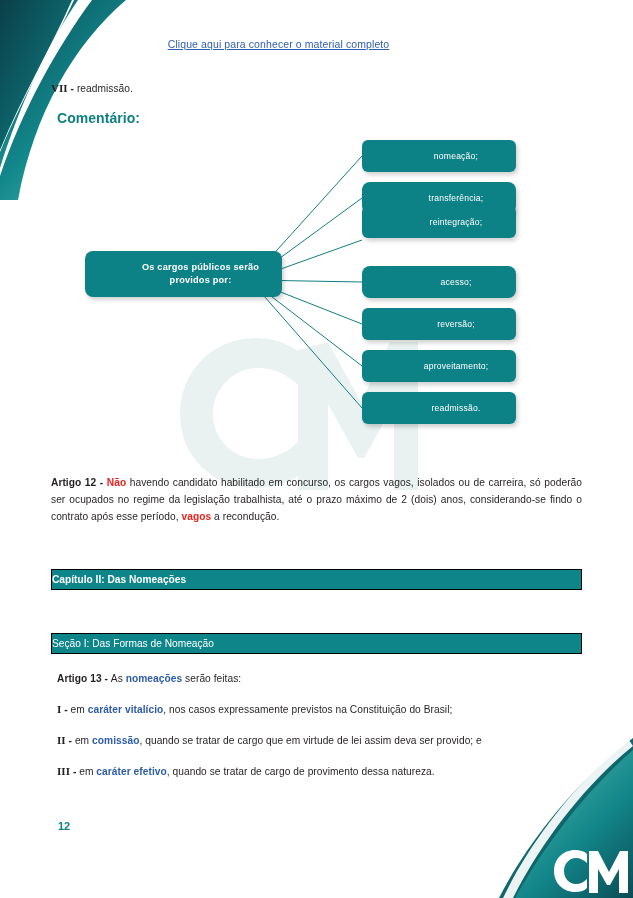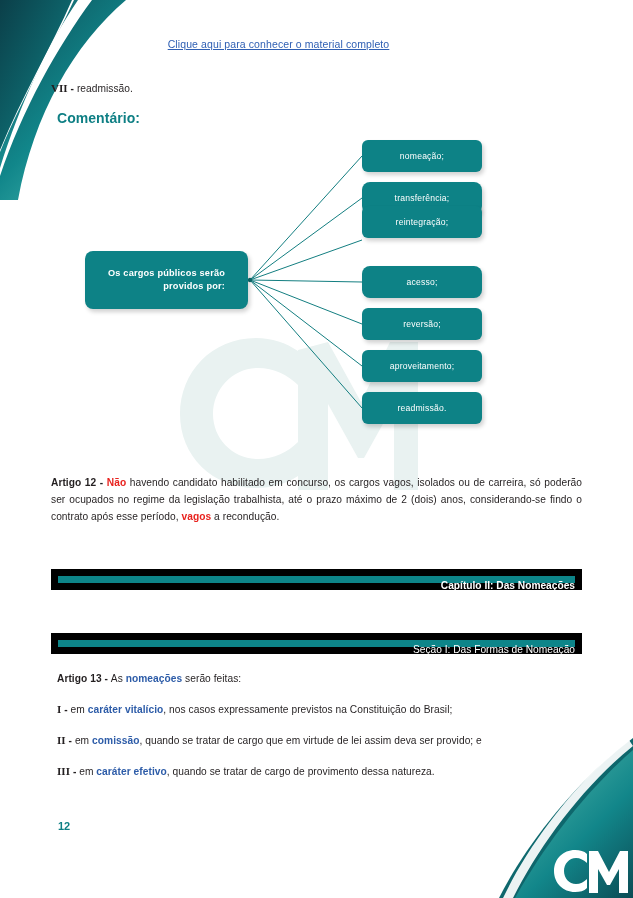--- a/index.html
+++ b/index.html
@@ -76,24 +76,24 @@
     font-size: 11px;
   }
 
   
   .bar {
     position: absolute;
     left: 51px;
     width: 531px;
     height: 21px;
     background: #0d8589;
-    border: 7px solid #000000;
+    border: 1px solid #000000;
     box-sizing: border-box;
     color: #ffffff;
-    text-align: right;
+    text-align: left;
     font-size: 10.2px;
     line-height: 19px;
   }
   .bar.bold { font-weight: bold; }
 
   
   .diagram {
     position: absolute;
     left: 0; top: 130px;
     width: 633px; height: 305px;
@@ -103,29 +103,29 @@
     background: #0d8286;
     border-radius: 6px;
     color: #ffffff;
     display: flex;
     align-items: center;
     justify-content: center;
     text-align: center;
     box-shadow: 2px 3px 4px rgba(0,0,0,.18);
     font-size: 8.6px;
     letter-spacing: .2px;
+    padding-left: 34px;
   }
   .node-main {
     left: 85px; top: 121px;
-    width: 163px; height: 58px;
+    width: 163px; height: 46px;
     font-weight: bold;
     font-size: 9.2px;
     line-height: 13px;
     border-radius: 8px;
-    text-align: right;
   }
   .node-leaf {
     left: 362px;
     width: 120px; height: 32px;
   }
   .conn-layer {
     position: absolute;
     left: 0; top: 0;
     width: 633px; height: 305px;
     pointer-events: none;

